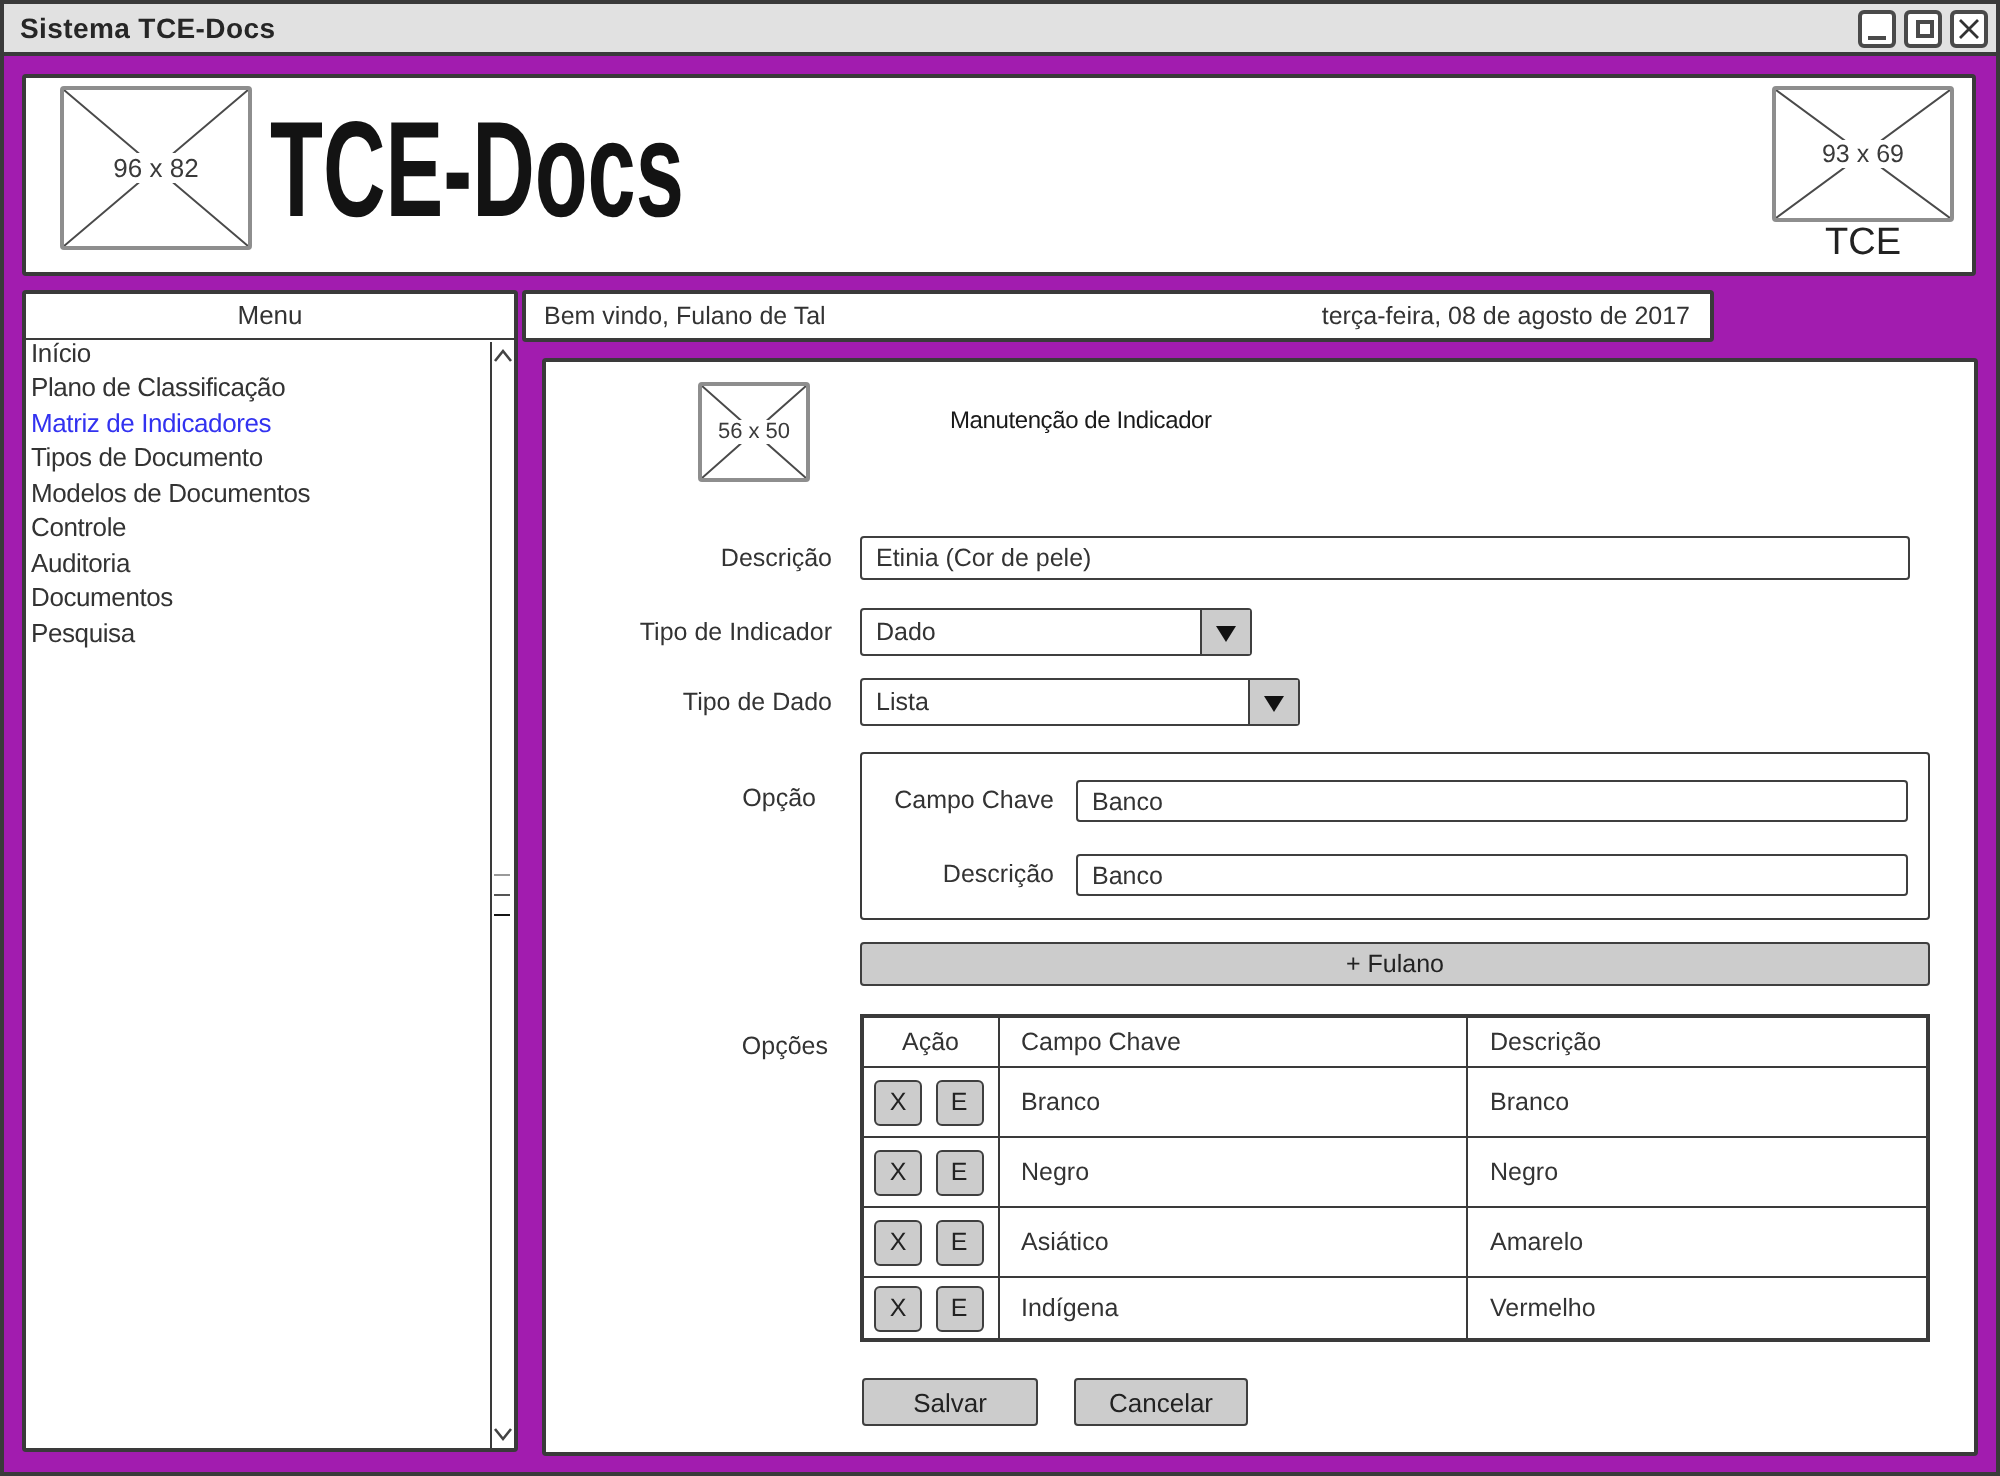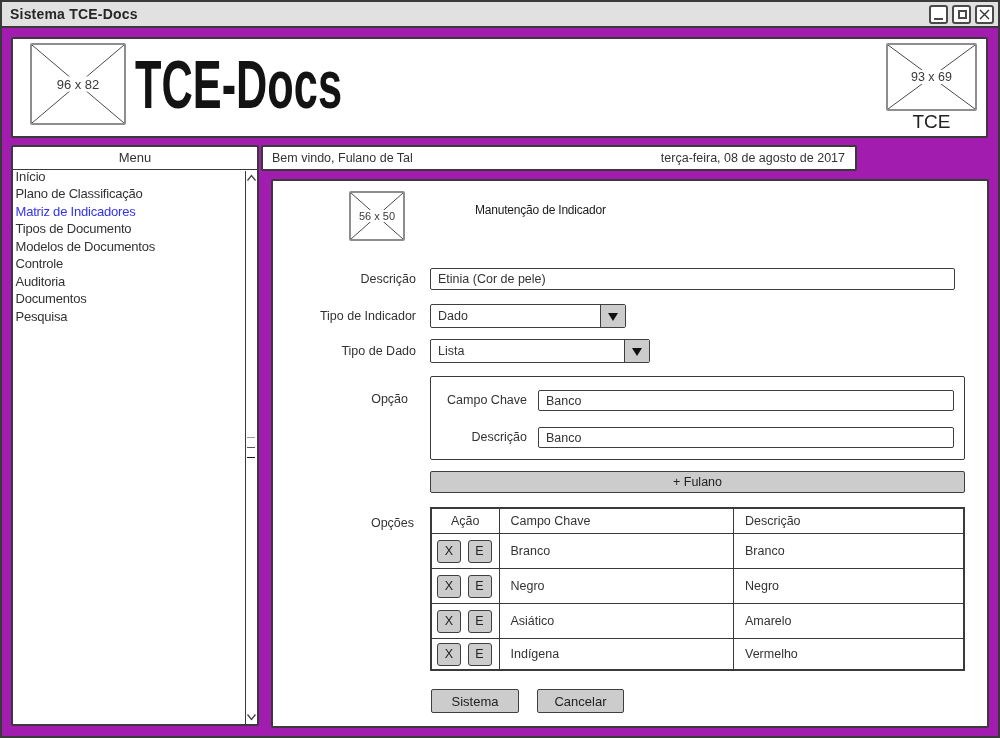--- a/index.html
+++ b/index.html
@@ -177,16 +177,16 @@
       <div class="tr" style="top:130px;bottom:0;border-bottom:none;">
         <div class="c1">
             <div class="sbtn" style="margin-left:5px;">X</div>
             <div class="sbtn" style="margin-left:6.5px;">E</div>
           </div>
         <div class="c2">Indígena</div>
         <div class="c3">Vermelho</div>
       </div>
     </div>
 
-    <div class="gbtn" style="left:158px;top:508px;width:88px;height:24px;font-size:13px;">Sistema</div>
+    <div class="gbtn" style="left:158px;top:508px;width:88px;height:24px;font-size:13px;">Salvar</div>
     <div class="gbtn" style="left:264px;top:508px;width:87px;height:24px;font-size:13px;">Cancelar</div>
   </div>
 </div>
 
 </body></html>

